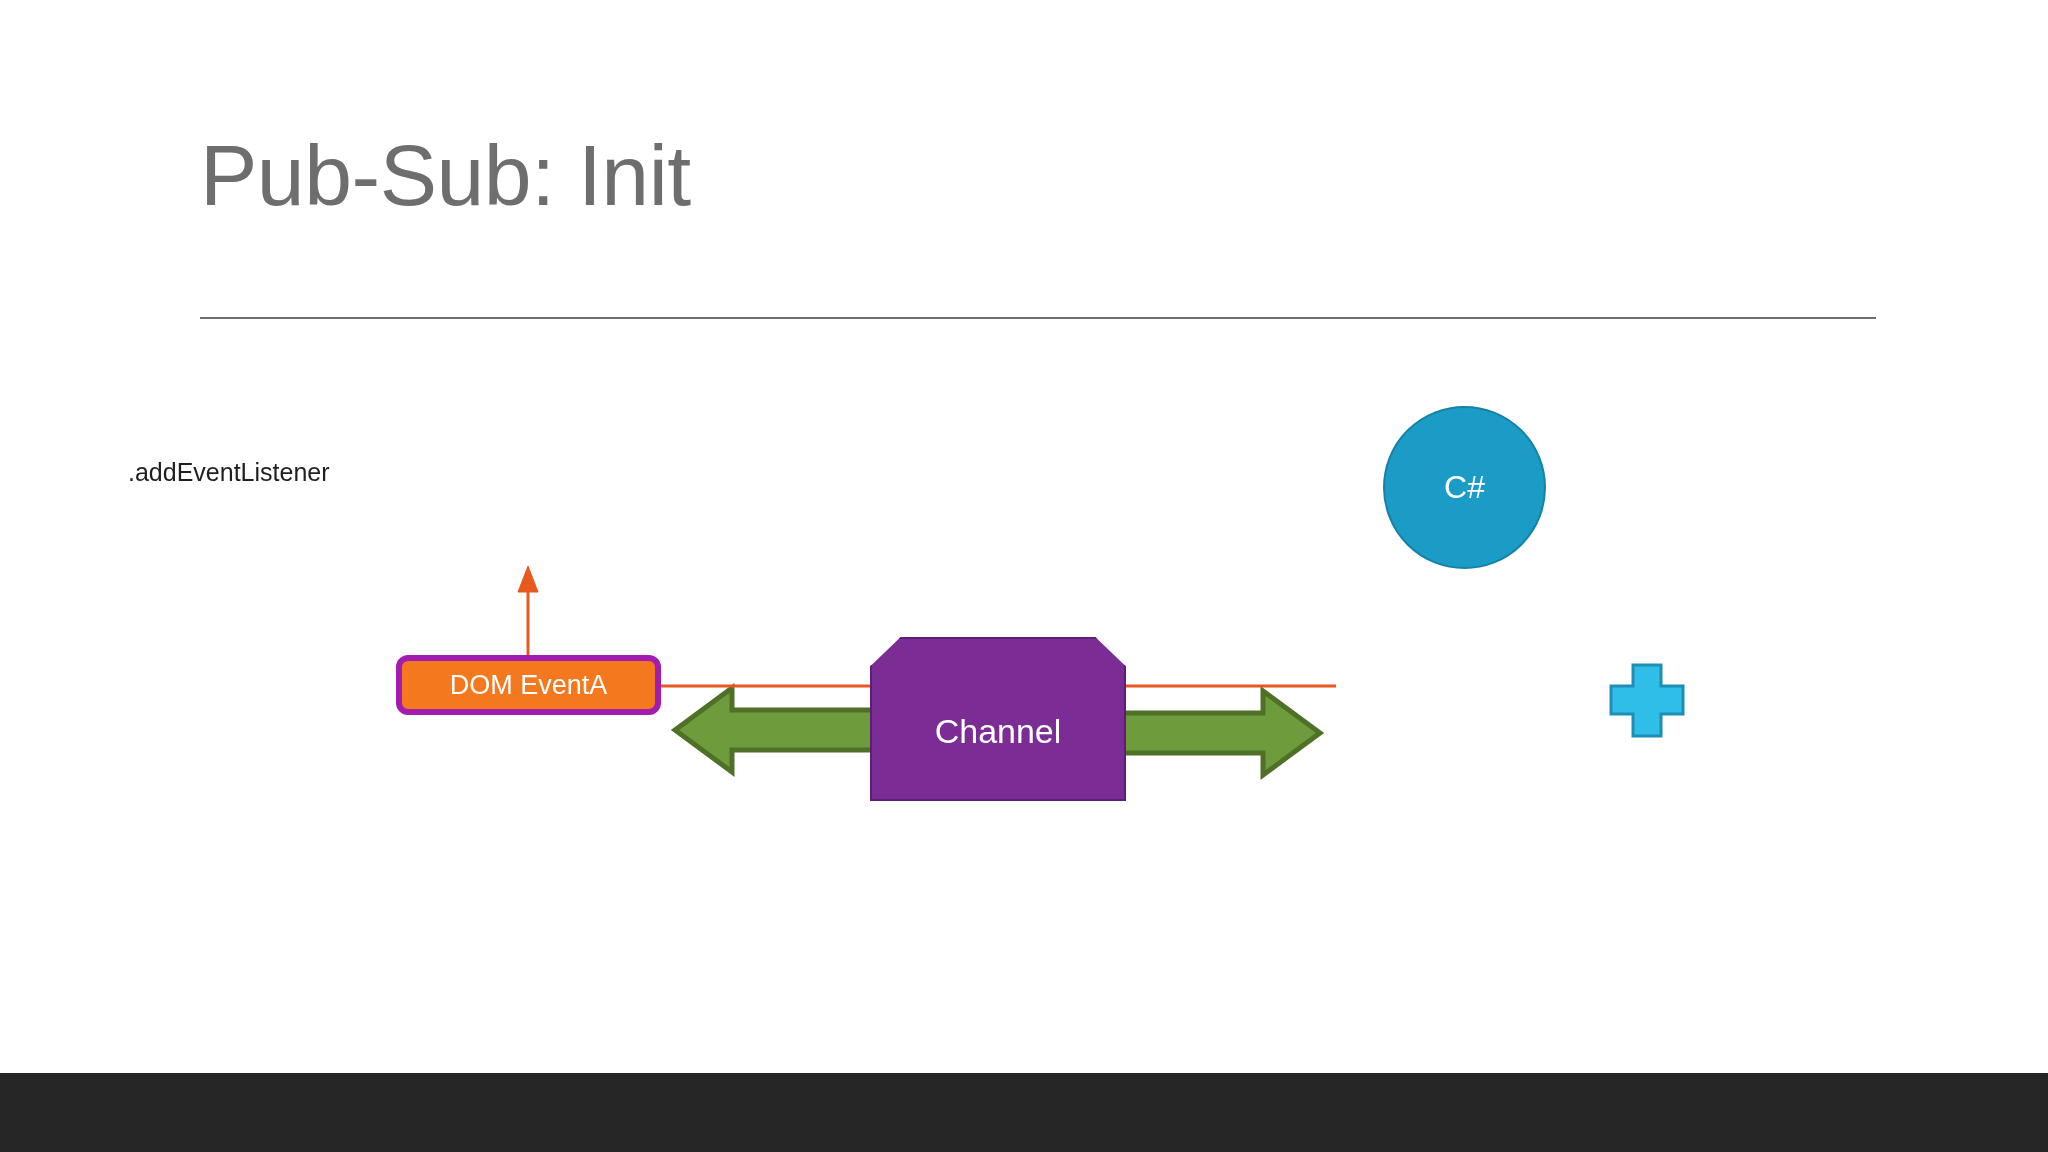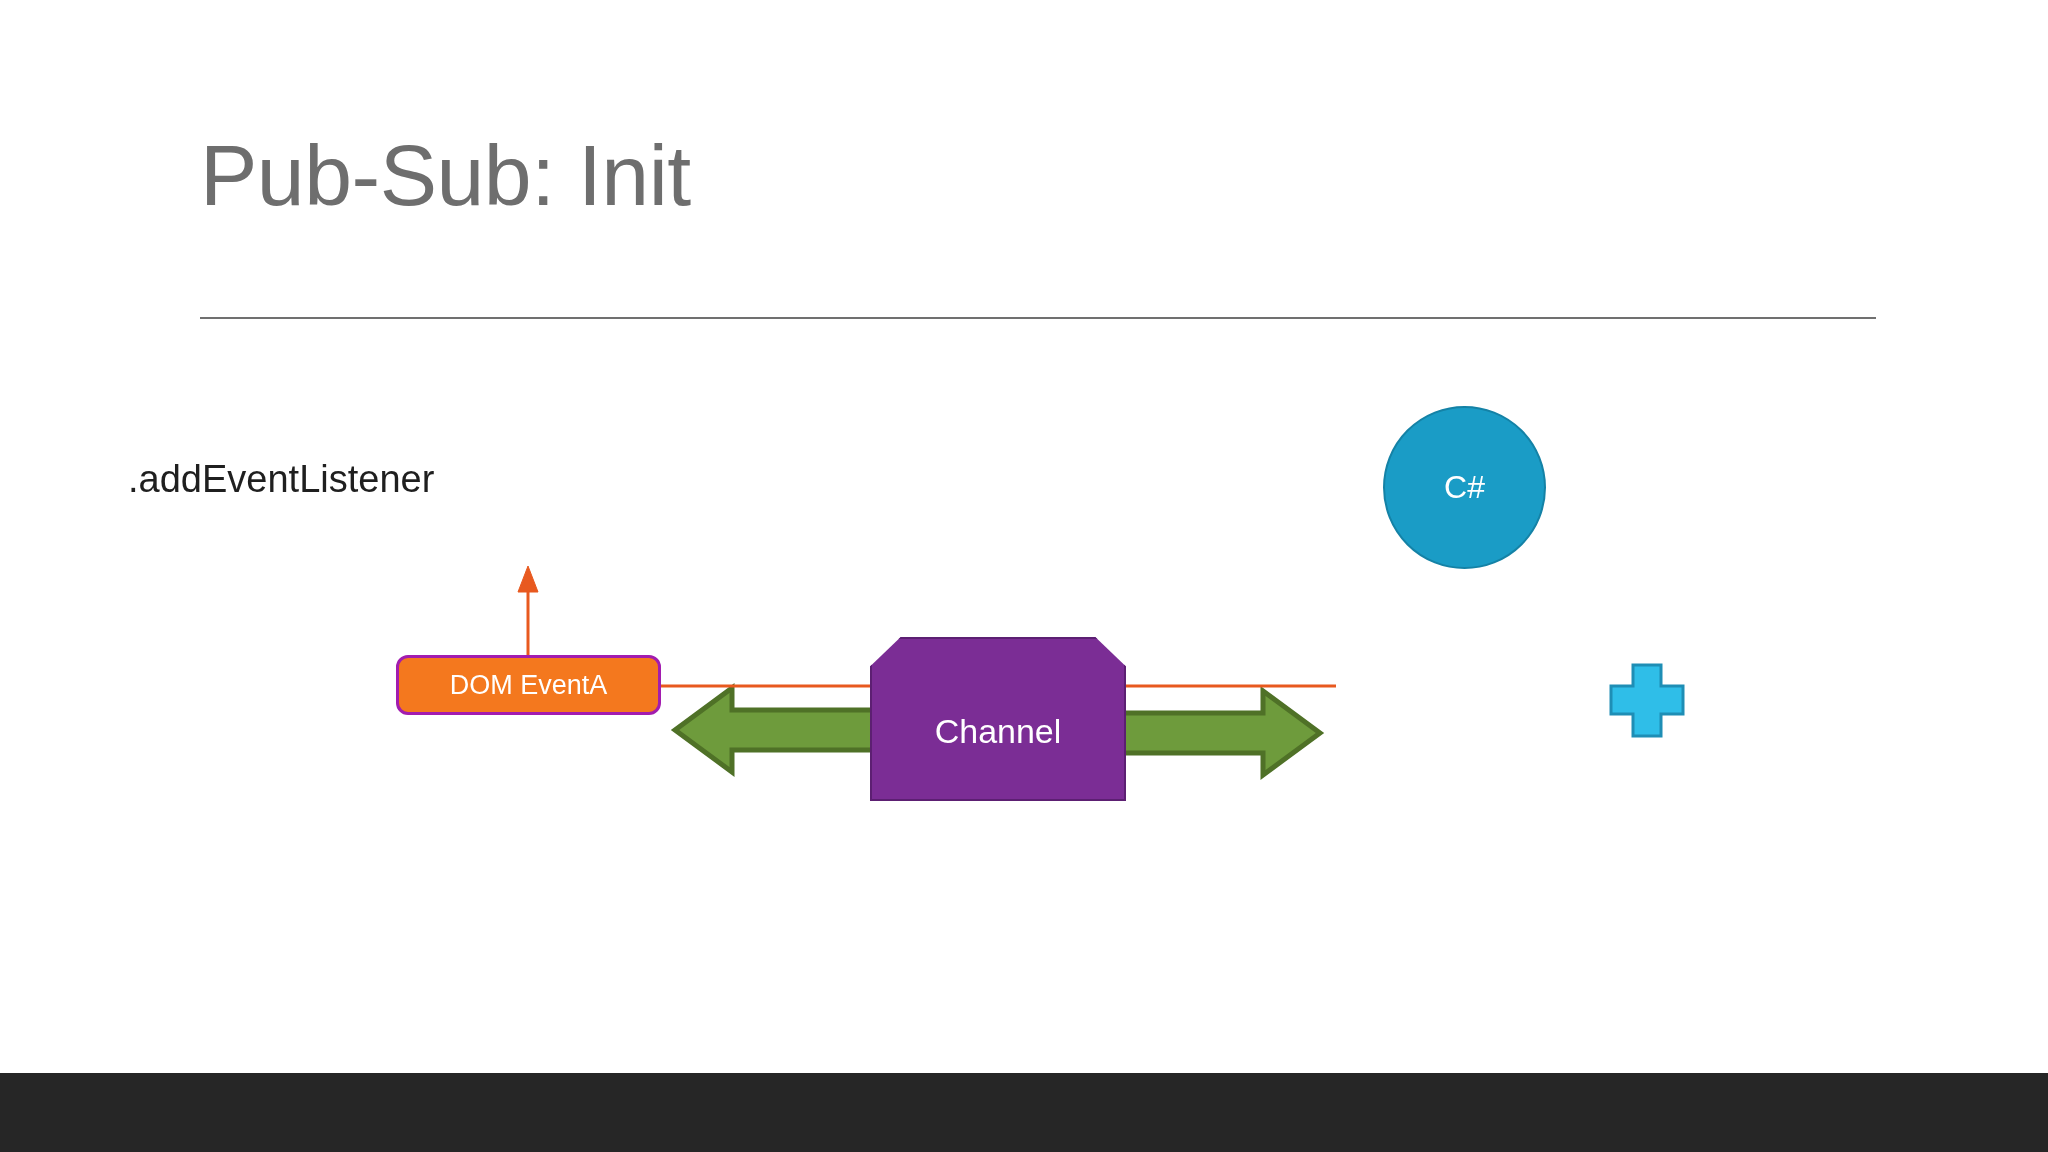--- a/index.html
+++ b/index.html
@@ -61,21 +61,21 @@
     left: 0; top: 0;
     width: 2048px;
     height: 1152px;
     pointer-events: none;
   }
   .svg-layer * { pointer-events: auto; }
 
   
   .plain-label {
     position: absolute;
-    font-size: 38px;
+    font-size: 25px;
     color: #1f1f1f;
     white-space: nowrap;
   }
   #label-addeventlistener {
     left: 128px;
     top: 458px;
   }
 
   
   .circle-node {
@@ -116,21 +116,21 @@
     border-radius: 12px;
     font-size: 27px;
     white-space: nowrap;
   }
   #node-dom-event {
     left: 396px;
     top: 655px;
     width: 265px;
     height: 60px;
     background: #F4781E;
-    border: 3px solid #a21caf;
+    border: 6px solid #a21caf;
   }
   #node-component-a {
     left: 1336px;
     top: 658px;
     width: 265px;
     height: 56px;
     background: #2FBEE8;
     border: 3px solid #1E8EB5;
   }
 

